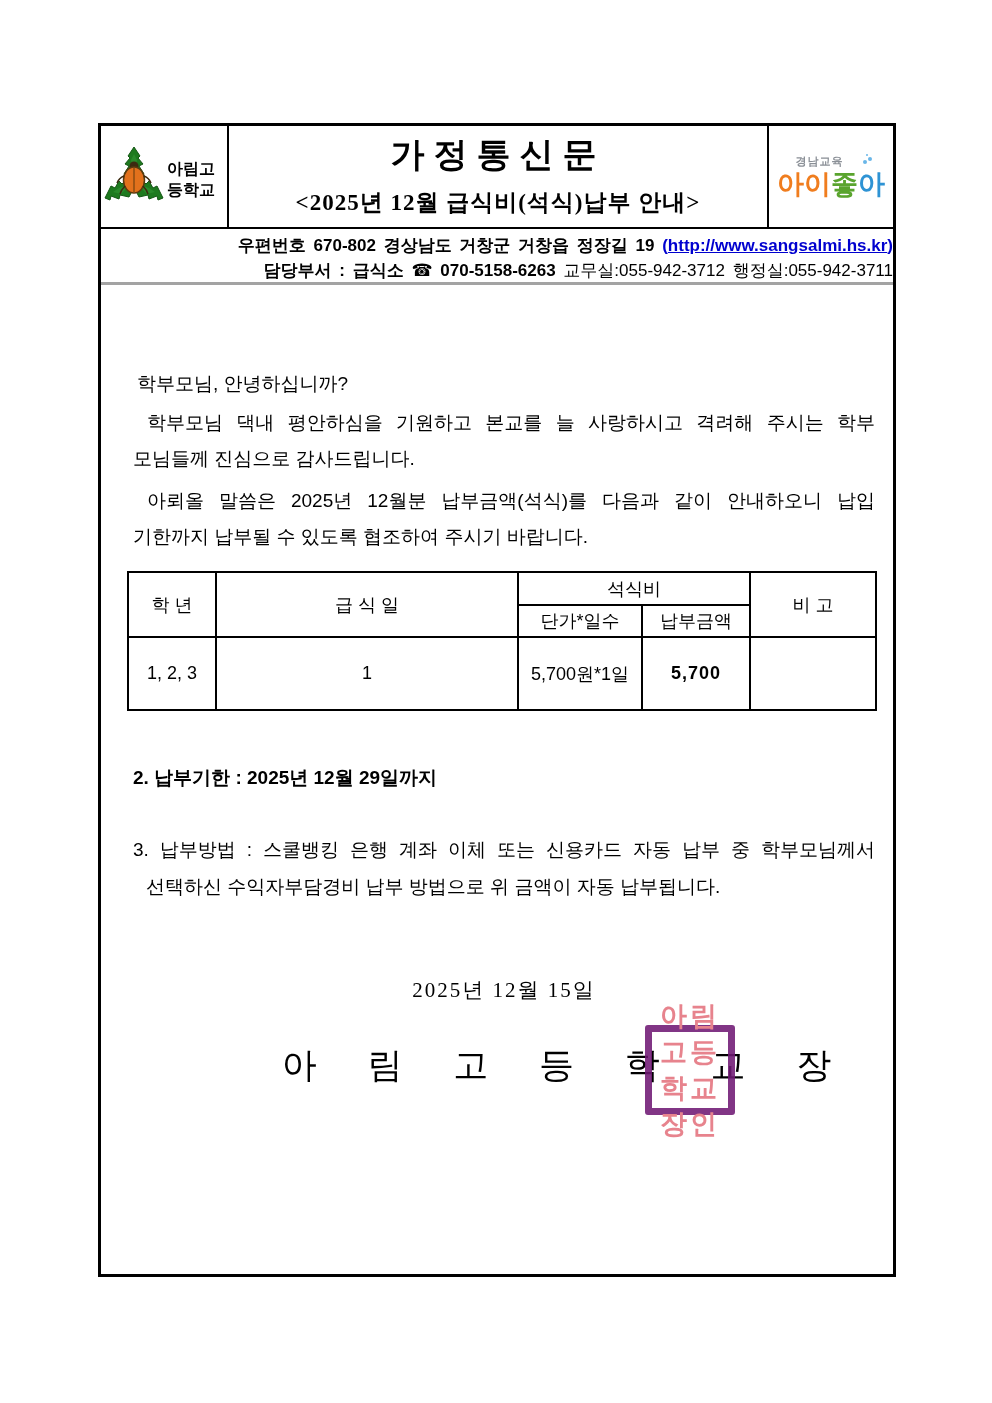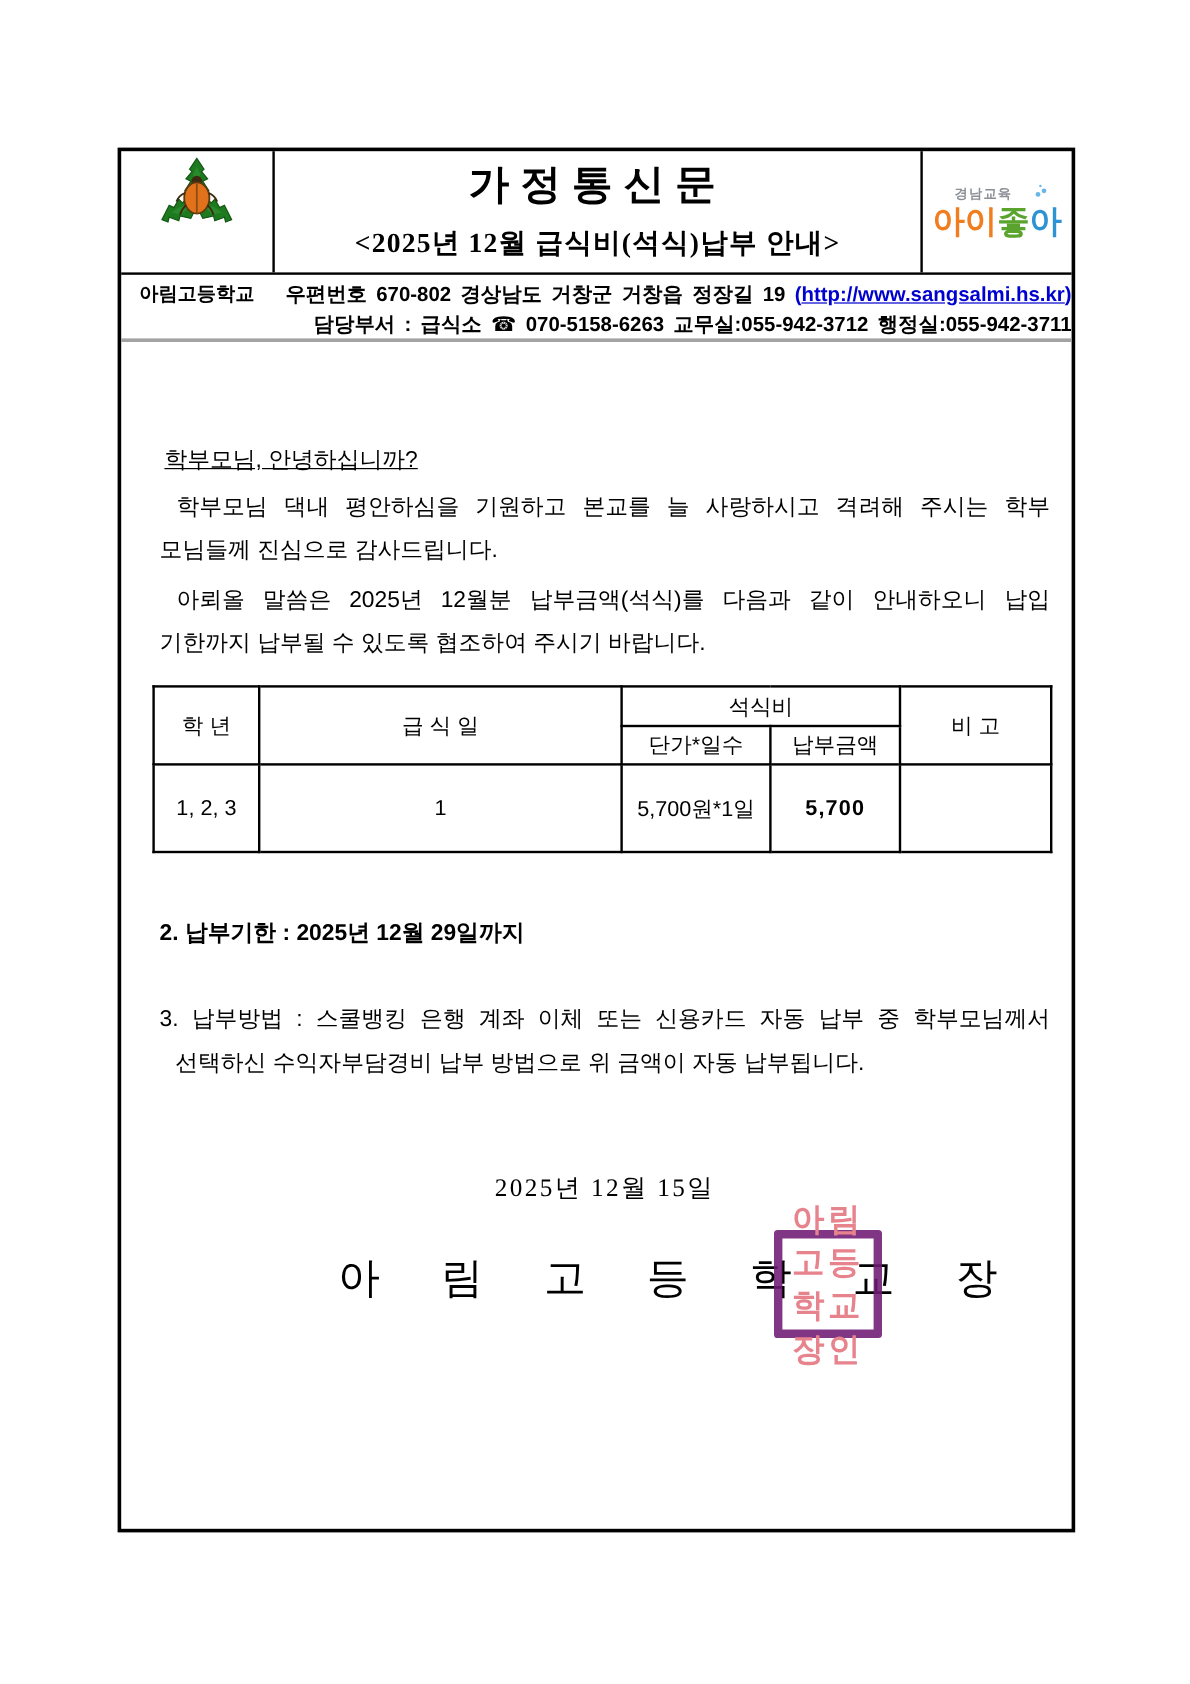--- a/index.html
+++ b/index.html
@@ -9,23 +9,22 @@
     -webkit-font-smoothing:antialiased;
   }
   .doc{
     position:absolute;left:98px;top:123px;width:798px;height:1154px;
     border:3px solid #000;box-sizing:border-box;background:#fff;
   }
   
   .hdr{display:flex;height:101px;border-bottom:2px solid #000;}
   .logo-cell{
     width:128px;border-right:2px solid #000;box-sizing:border-box;
-    display:flex;flex-direction:column;align-items:center;justify-content:flex-start;
+    display:flex;flex-direction:row;align-items:center;justify-content:flex-start;
     padding-top:5px;
-    gap:36px;
   }
   .school-name{font-size:16px;font-weight:700;letter-spacing:0;margin-top:1px;}
   .title-cell{flex:1;display:flex;flex-direction:column;align-items:center;justify-content:center;gap:16px;}
   .doc-title{
     font-family:"Liberation Serif","DejaVu Serif",serif;
     font-size:34px;font-weight:700;letter-spacing:9px;line-height:36px;
   }
   .doc-subtitle{
     font-family:"Liberation Serif","DejaVu Serif",serif;
     font-size:23px;font-weight:700;letter-spacing:1px;line-height:28px;
@@ -41,27 +40,27 @@
   .brand-word .c0{color:#f07d1e;}
   .brand-word .c1{color:#f07d1e;}
   .brand-word .c2{color:#5aa42e;}
   .brand-word .c3{color:#2e93d4;}
   
   .addr{
     height:56px;border-bottom:3px solid #a3a3a3;box-sizing:border-box;
     text-align:right;padding-top:4px;
   }
   .addr-line{font-size:17px;font-weight:700;line-height:25px;word-spacing:3px;}
-  .addr-line2 .rest{font-weight:700;}
+  .addr-line2 .rest{font-weight:400;}
   .url{color:#0000cf;}
   .url a{color:#0000cf;text-decoration:underline;font-weight:700;}
   
   .body{padding:0 18px 0 32px;position:relative;}
   .txt{font-size:19px;line-height:36px;letter-spacing:0;}
-  .greeting{margin-top:84px;line-height:30px;padding-left:4px;text-decoration:underline;}
+  .greeting{margin-top:84px;line-height:30px;padding-left:4px;}
   .line{text-align:justify;}
   .stretch{text-align-last:justify;}
   .first-indent{padding-left:14px;}
   .para{margin-top:6px;}
   .sec1-heading{margin-top:34px;line-height:30px;}
   
   table.fee{
     border-collapse:collapse;margin-top:16px;margin-left:-6px;width:748px;
     table-layout:fixed;
   }

